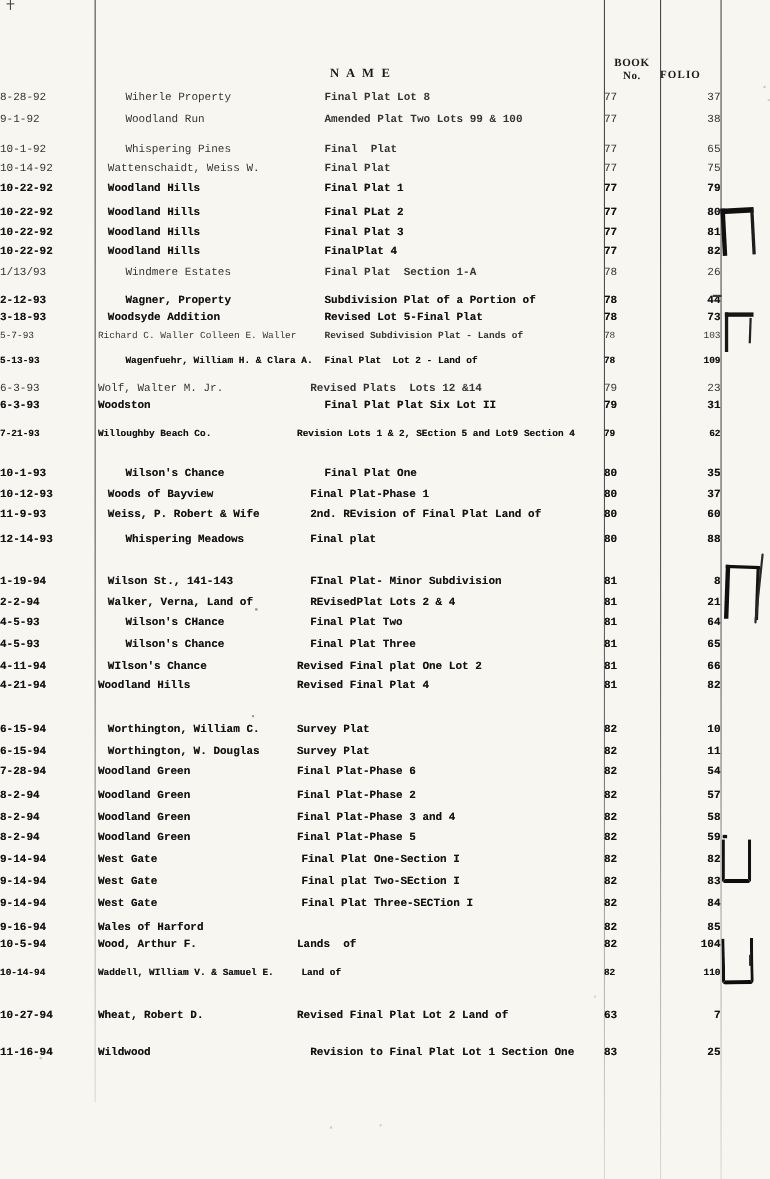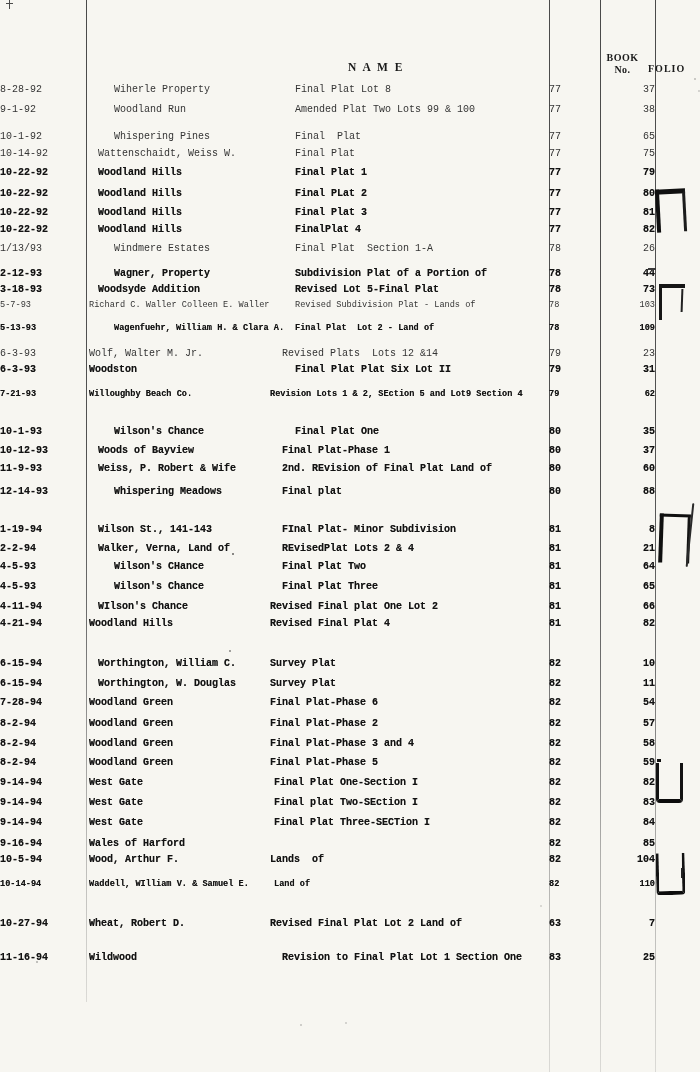--- a/index.html
+++ b/index.html
@@ -15,35 +15,35 @@
     background:linear-gradient(to bottom,
       #4a4a4a 0,#525252 45%,#6e6e6e 62%,
       rgba(90,90,90,.45) 80%,rgba(90,90,90,.18) 100%);
   }
   .v-left{left:86px;height:1002px;}
   .v-book{left:549px;height:1072px;}
   .v-mid{left:600px;height:1072px;}
   .v-right{left:655px;height:1072px;}
 
   
-  .hdr{position:absolute;color:#1b1b1b;font-family:"Liberation Serif","DejaVu Serif",serif;font-weight:700;margin-left:48px;}
+  .hdr{position:absolute;color:#1b1b1b;font-family:"Liberation Serif","DejaVu Serif",serif;font-weight:700;}
   .hdr-name{left:300px;top:61px;font-size:11.5px;letter-spacing:2px;}
   .hdr-book{left:549px;top:52px;width:51px;text-align:center;font-size:10px;line-height:12px;letter-spacing:.5px;}
   .hdr-folio{left:600px;top:63px;width:55px;font-size:10px;letter-spacing:1px;}
 
   
   .row{position:absolute;left:0;width:655px;height:14px;font-size:10px;color:#343434;}
   .row.b{font-weight:700;color:#121212;text-shadow:0 0 .4px rgba(10,10,10,.55);}
   .row.sm{font-size:8.6px;}
   .cell{position:absolute;top:0;white-space:pre;}
   .c-date{left:0;width:80px;}
   .c-name{left:98px;}
   .nm0 .c-name{left:89px;}
   .nm2 .c-name{left:114px;text-align:right;}
-  .c-descwrap{left:282px;}
+  .c-descwrap{left:282px;font-weight:bold;}
   .d0 .c-descwrap{left:262px;padding-left:12px;}
   .d1 .c-descwrap{left:270px;}
   .d2 .c-descwrap{left:282px;}
   .d3 .c-descwrap{left:295px;}
   .c-book{left:549px;width:51px;text-align:left;}
   .c-folio{left:600px;width:55px;text-align:right;}
   .c-note{display:inline-block;position:relative;top:-5px;margin-left:12px;}
   .c-note:empty{display:none;}
 
   

